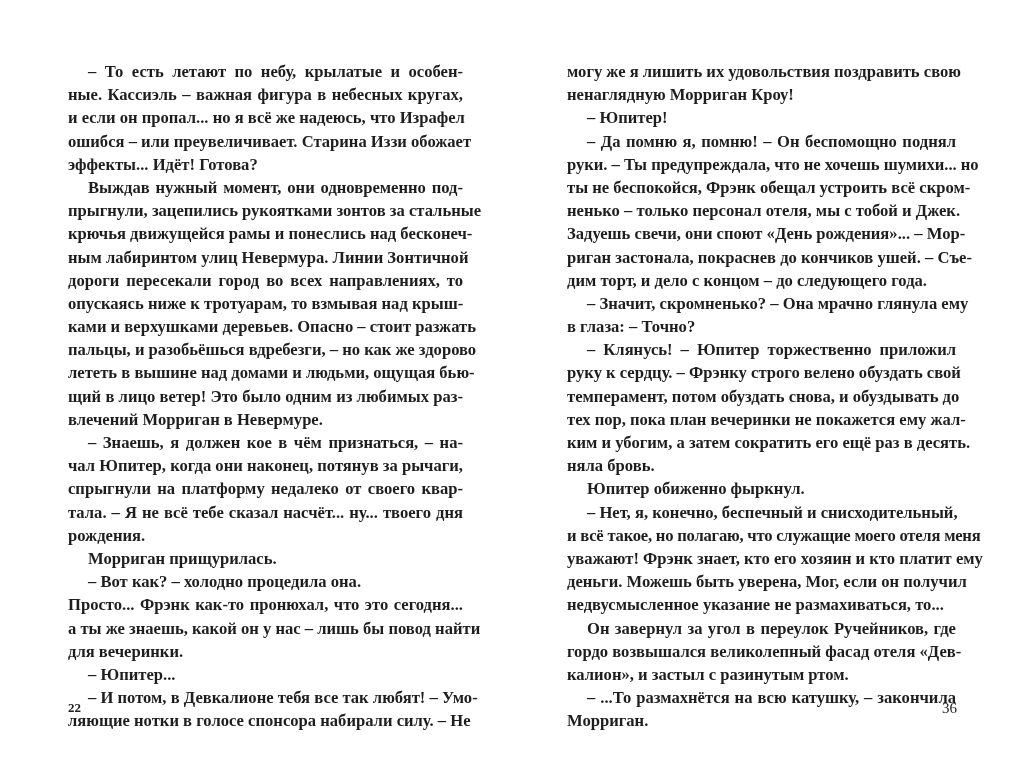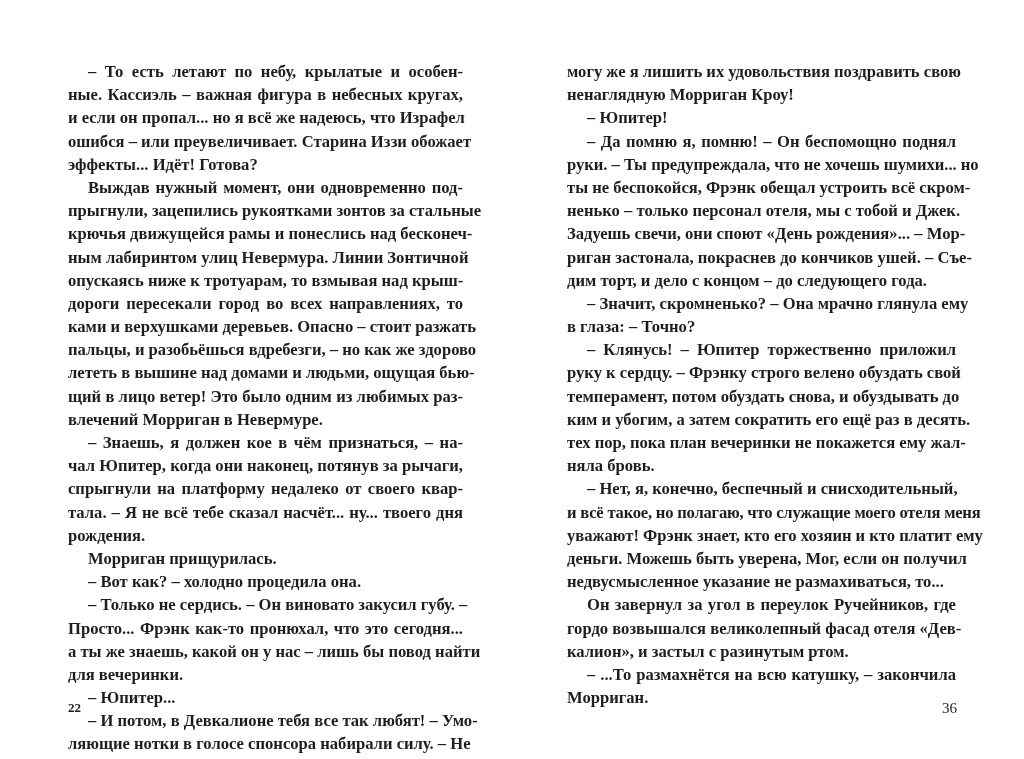--- a/index.html
+++ b/index.html
@@ -31,35 +31,34 @@
   <div class="column" id="col-left">
       <span class="line indent">– То есть летают по небу, крылатые и особен-</span>
       <span class="line">ные. Кассиэль – важная фигура в небесных кругах,</span>
       <span class="line">и если он пропал... но я всё же надеюсь, что Израфел</span>
       <span class="line">ошибся – или преувеличивает. Старина Иззи обожает</span>
       <span class="line last">эффекты... Идёт! Готова?</span>
       <span class="line indent">Выждав нужный момент, они одновременно под-</span>
       <span class="line">прыгнули, зацепились рукоятками зонтов за стальные</span>
       <span class="line">крючья движущейся рамы и понеслись над бесконеч-</span>
       <span class="line">ным лабиринтом улиц Невермура. Линии Зонтичной</span>
+      <span class="line">дороги пересекали город во всех направлениях, то</span>
       <span class="line">опускаясь ниже к тротуарам, то взмывая над крыш-</span>
-      <span class="line">дороги пересекали город во всех направлениях, то</span>
       <span class="line">ками и верхушками деревьев. Опасно – стоит разжать</span>
       <span class="line">пальцы, и разобьёшься вдребезги, – но как же здорово</span>
       <span class="line">лететь в вышине над домами и людьми, ощущая бью-</span>
       <span class="line">щий в лицо ветер! Это было одним из любимых раз-</span>
       <span class="line last">влечений Морриган в Невермуре.</span>
       <span class="line indent">– Знаешь, я должен кое в чём признаться, – на-</span>
       <span class="line">чал Юпитер, когда они наконец, потянув за рычаги,</span>
       <span class="line">спрыгнули на платформу недалеко от своего квар-</span>
       <span class="line">тала. – Я не всё тебе сказал насчёт... ну... твоего дня</span>
       <span class="line last">рождения.</span>
       <span class="line indent last">Морриган прищурилась.</span>
       <span class="line indent last">– Вот как? – холодно процедила она.</span>
-      <span class="line indent">– Только не сердись. – Он виновато закусил губу. –</span>
       <span class="line">Просто... Фрэнк как-то пронюхал, что это сегодня...</span>
       <span class="line">а ты же знаешь, какой он у нас – лишь бы повод найти</span>
       <span class="line last">для вечеринки.</span>
       <span class="line indent last">– Юпитер...</span>
       <span class="line indent">– И потом, в Девкалионе тебя все так любят! – Умо-</span>
       <span class="line">ляющие нотки в голосе спонсора набирали силу. – Не</span>
     </div>
   <div class="pagenum">22</div>
 </div>
 
@@ -73,23 +72,24 @@
       <span class="line">ты не беспокойся, Фрэнк обещал устроить всё скром-</span>
       <span class="line">ненько – только персонал отеля, мы с тобой и Джек.</span>
       <span class="line">Задуешь свечи, они споют «День рождения»... – Мор-</span>
       <span class="line">риган застонала, покраснев до кончиков ушей. – Съе-</span>
       <span class="line last">дим торт, и дело с концом – до следующего года.</span>
       <span class="line indent">– Значит, скромненько? – Она мрачно глянула ему</span>
       <span class="line last">в глаза: – Точно?</span>
       <span class="line indent">– Клянусь! – Юпитер торжественно приложил</span>
       <span class="line">руку к сердцу. – Фрэнку строго велено обуздать свой</span>
       <span class="line">темперамент, потом обуздать снова, и обуздывать до</span>
+      <span class="line">тех пор, пока план вечеринки не покажется ему жал-</span>
       <span class="line last">ким и убогим, а затем сократить его ещё раз в десять.</span>
-      <span class="line">тех пор, пока план вечеринки не покажется ему жал-</span>
       <span class="line last">няла бровь.</span>
+      <span class="line indent last">Юпитер обиженно фыркнул.</span>
       <span class="line indent">– Нет, я, конечно, беспечный и снисходительный,</span>
       <span class="line" style="letter-spacing: -0.217571px;">и всё такое, но полагаю, что служащие моего отеля меня</span>
       <span class="line" style="letter-spacing: -0.00841346px;">уважают! Фрэнк знает, кто его хозяин и кто платит ему</span>
       <span class="line">деньги. Можешь быть уверена, Мог, если он получил</span>
       <span class="line last">недвусмысленное указание не размахиваться, то...</span>
       <span class="line indent">Он завернул за угол в переулок Ручейников, где</span>
       <span class="line">гордо возвышался великолепный фасад отеля «Дев-</span>
       <span class="line last">калион», и застыл с разинутым ртом.</span>
       <span class="line indent">– ...То размахнётся на всю катушку, – закончила</span>
       <span class="line last">Морриган.</span>

